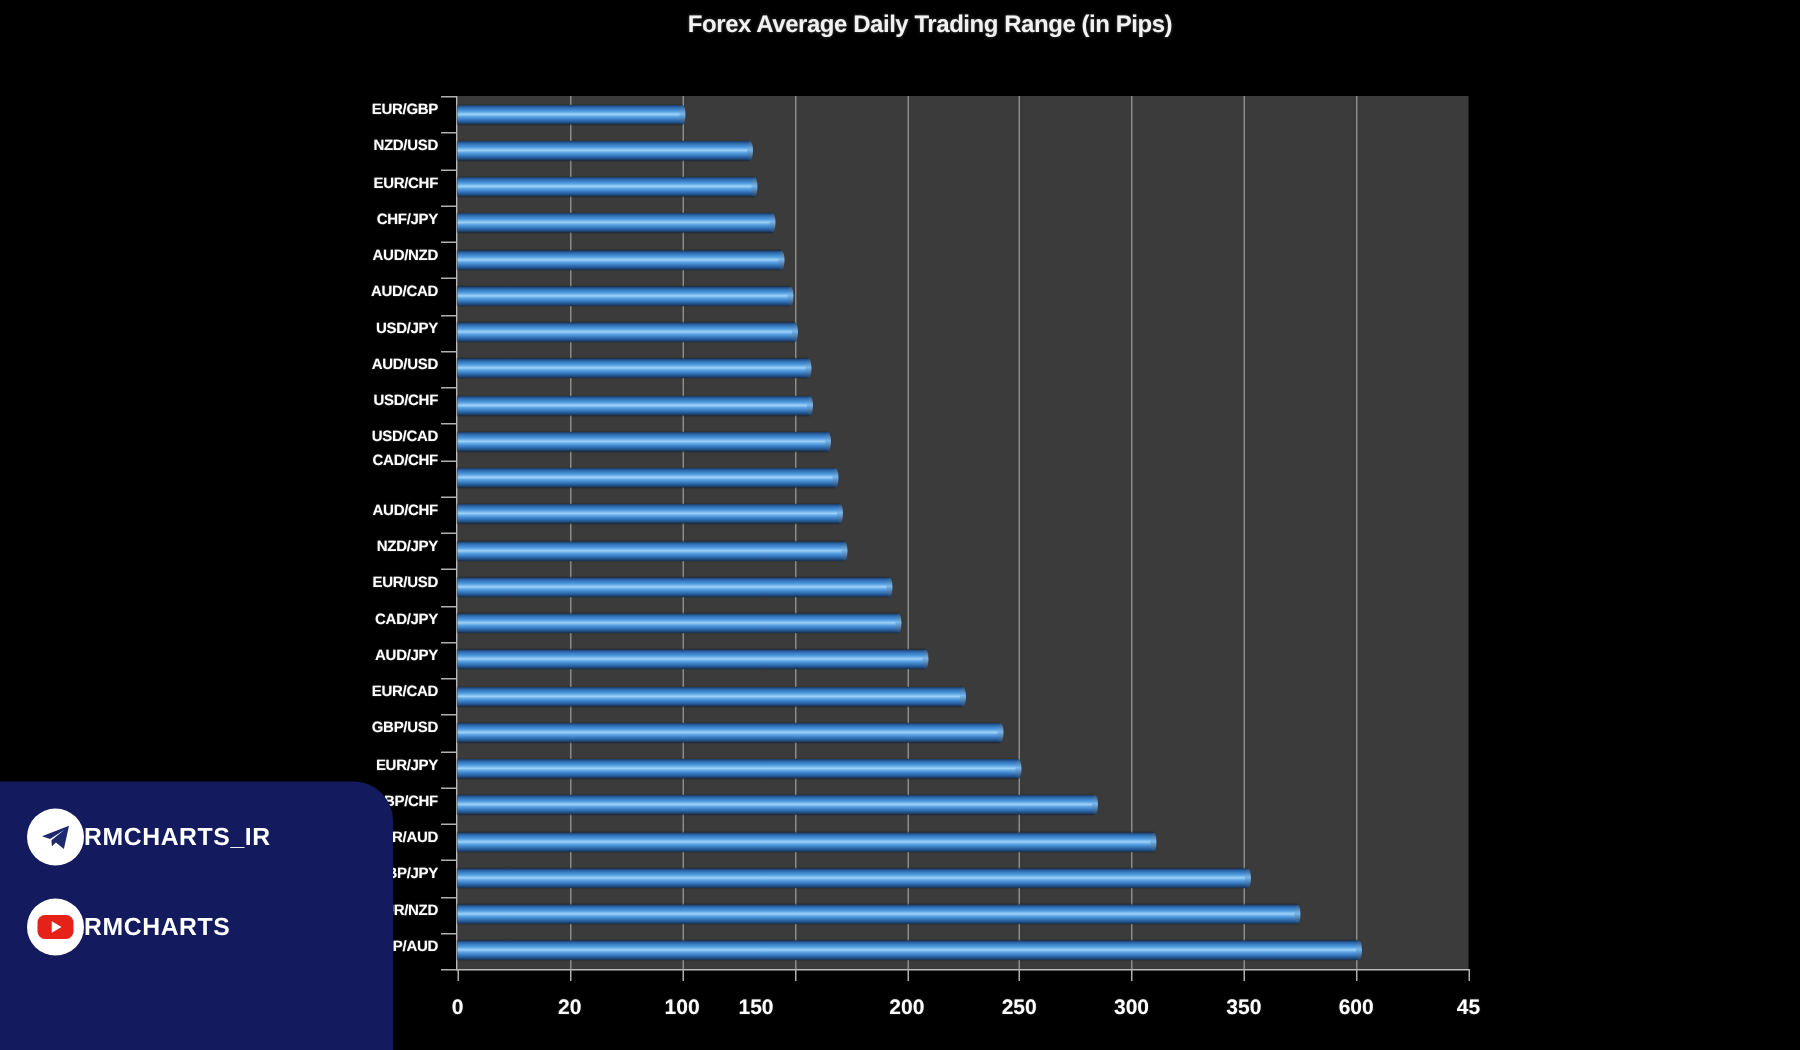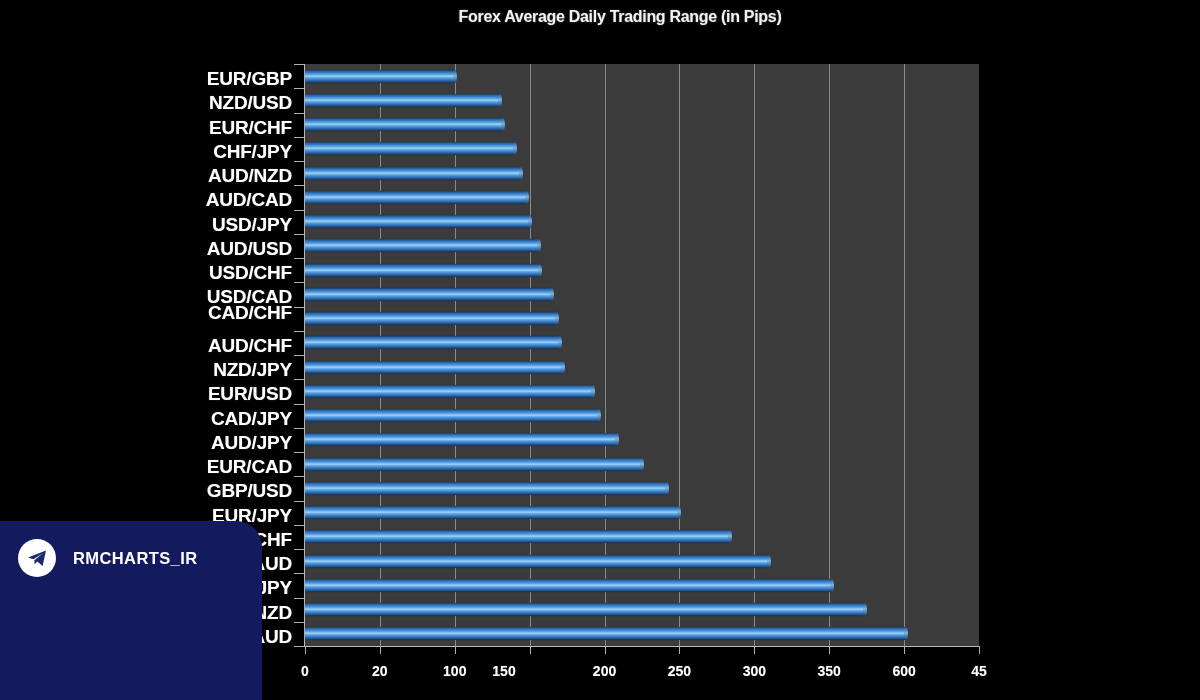--- a/index.html
+++ b/index.html
@@ -101,21 +101,21 @@
     position: absolute;
     left: 294px;
     width: 10px; height: 1px;
     background: #b0b0ae;
   }
   .y-label {
     position: absolute;
     right: 908px;           
     text-align: right;
     color: #ffffff;
-    font-size: 19px;
+    font-size: 10px;
     font-weight: bold;
     white-space: nowrap;
     text-shadow: 0 0 1px rgba(255,255,255,0.4);
     letter-spacing: -0.2px;
   }
 
   
   .x-tick {
     position: absolute;
     top: 646px;
@@ -140,21 +140,20 @@
     width: 262px; height: 179px;
     background: #131a5e;
     border-top-right-radius: 26px;
     overflow: hidden;
   }
   .wm-row {
     position: absolute;
     left: 18px;
     display: flex;
     align-items: center;
-    gap: 17px;
   }
   .wm-icon {
     width: 38px; height: 38px;
     border-radius: 50%;
     background: #ffffff;
     display: flex;
     align-items: center;
     justify-content: center;
     flex: 0 0 38px;
   }
@@ -391,16 +390,25 @@
 
     <div class="wm-row" style="top: 18px;">
       <span class="wm-icon">
         <svg width="24" height="24" viewBox="0 0 24 24" aria-hidden="true">
           <path d="M3 11.5 L21 4.5 L17.6 20 L12.3 15.6 L9.6 18.2 L9.3 14.2 L18 7.2 L8.4 13.3 Z" fill="#1f2a6e"></path>
         </svg>
       </span>
       <span class="wm-text">RMCHARTS_IR</span>
     </div>
 
+    <div class="wm-row" style="top: 78px;">
+      <span class="wm-icon">
+        <svg width="26" height="20" viewBox="0 0 26 20" aria-hidden="true">
+          <rect x="1" y="2" width="24" height="16" rx="5" ry="5" fill="#e62117"></rect>
+          <path d="M10.5 6.2 L17 10 L10.5 13.8 Z" fill="#ffffff"></path>
+        </svg>
+      </span>
+      <span class="wm-text">RMCHARTS</span>
+    </div>
 
 
   </div>
 </div>
 
 </body></html>

